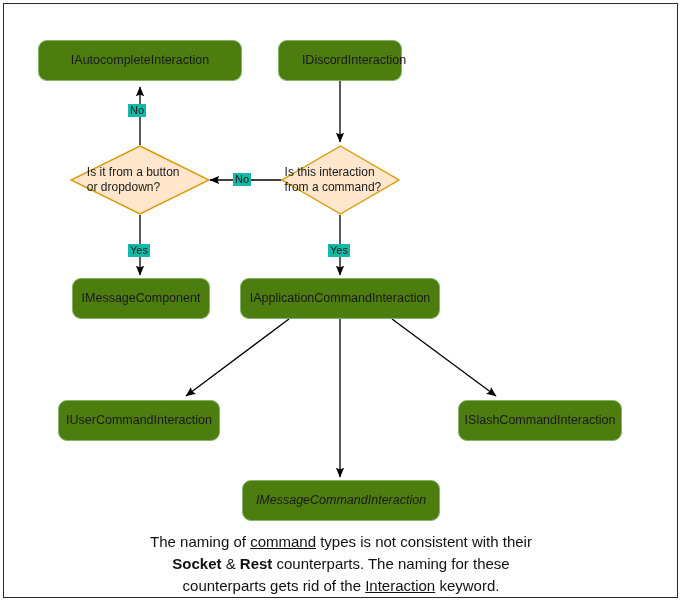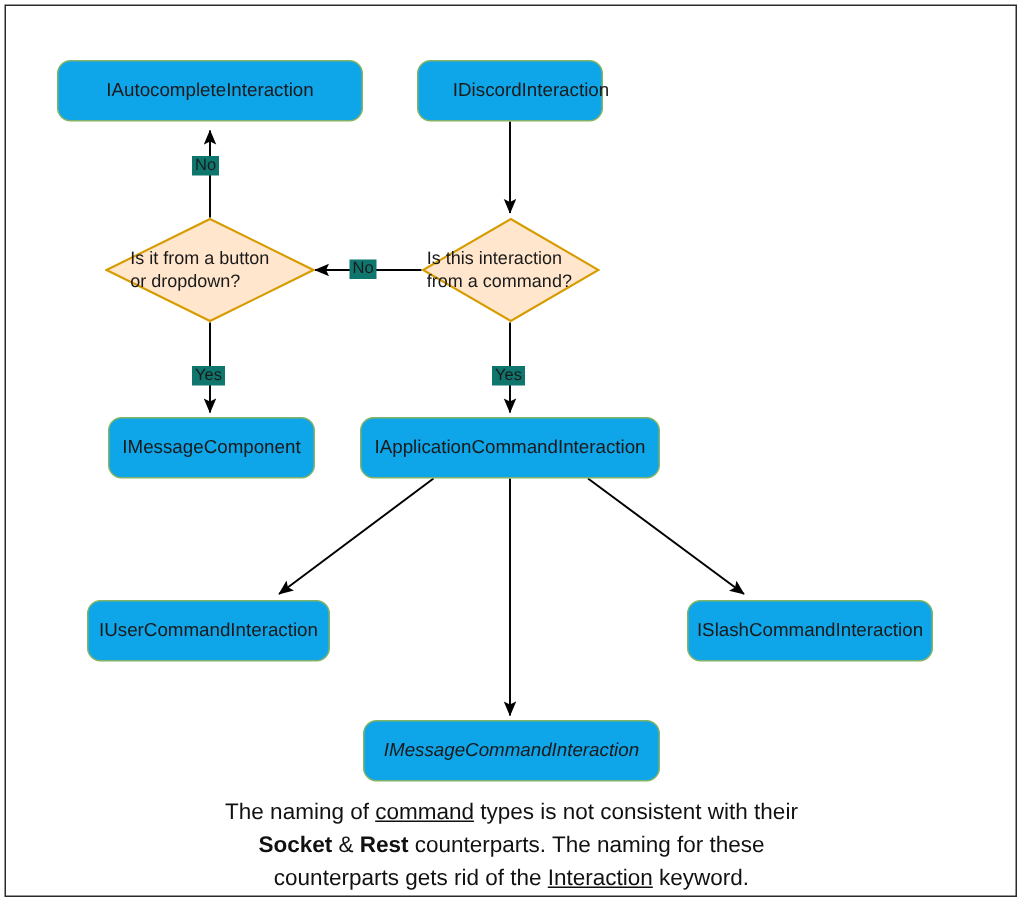--- a/index.html
+++ b/index.html
@@ -34,21 +34,21 @@
   }
   .node {
     position: absolute;
     box-sizing: border-box;
     display: flex;
     align-items: center;
     justify-content: center;
     text-align: center;
   }
   .proc {
-    background: #0ea5e9;
+    background: #4d7c0f;
     border: 1px solid #82b366;
     border-radius: 9px;
     color: #1a1a1a;
     font-size: 12.5px;
     line-height: 1.25;
   }
   .decision-wrap {
     position: absolute;
     display: flex;
     align-items: center;
@@ -65,21 +65,21 @@
     position: relative;
     z-index: 2;
     color: #1a1a1a;
     font-size: 12px;
     line-height: 1.28;
     text-align: left;
     width: 76%;
   }
   .edge-label {
     position: absolute;
-    background: #0f766e;
+    background: #14b8a6;
     color: #1a1a1a;
     font-size: 11px;
     line-height: 1;
     padding: 1px 2px;
     text-align: left;
     white-space: nowrap;
   }
   .footnote {
     position: absolute;
     left: 141px;

